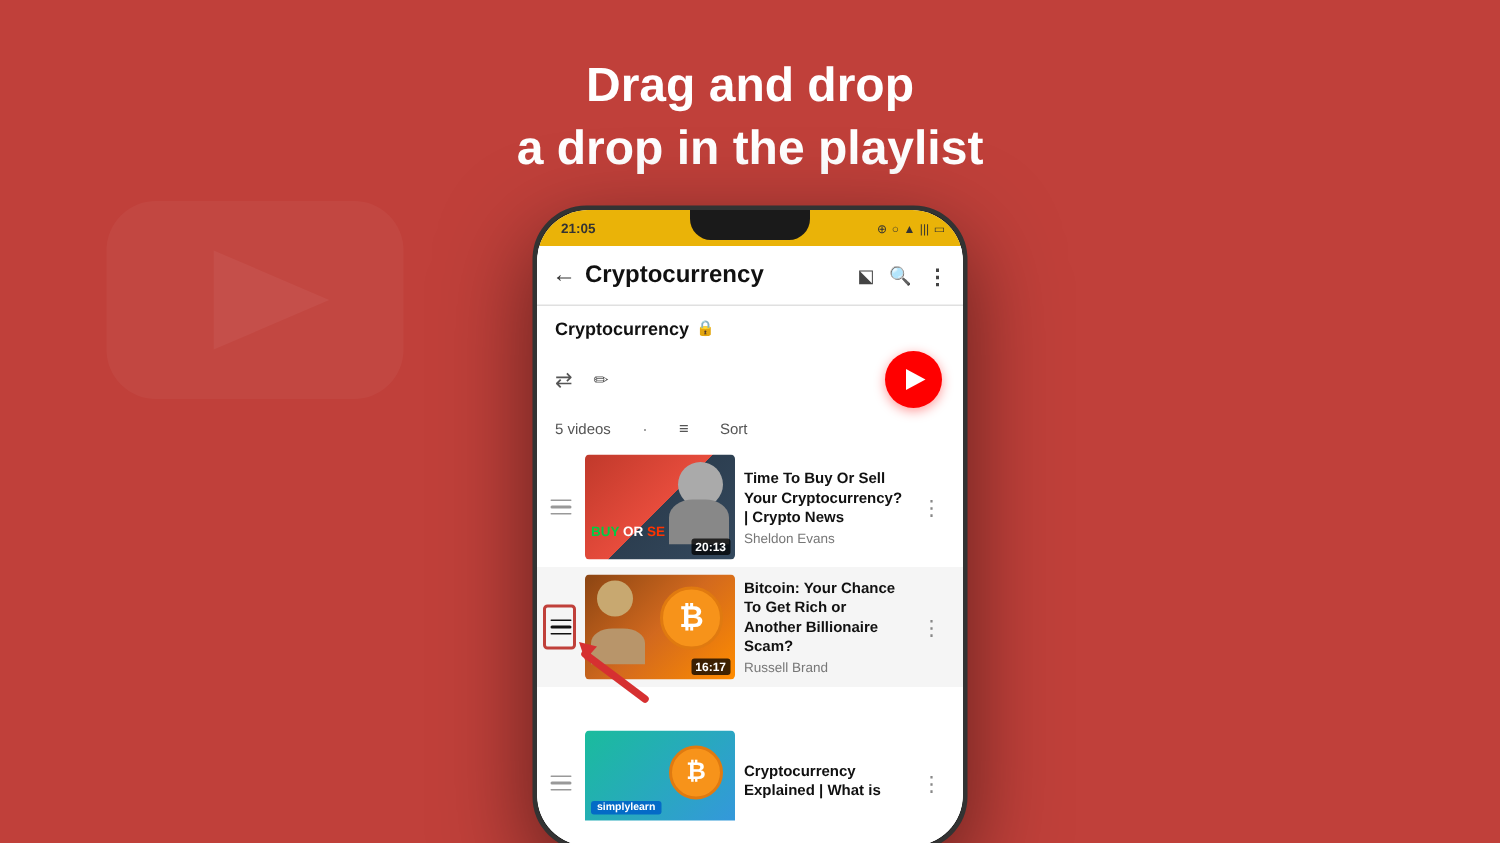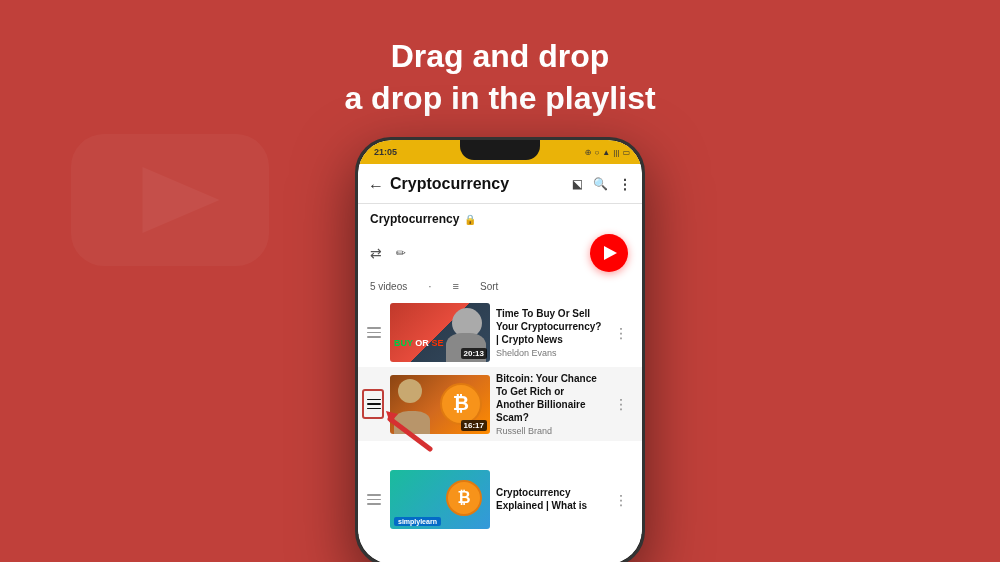--- a/index.html
+++ b/index.html
@@ -234,21 +234,21 @@
       border-radius: 1px;
     }
 
     .drag-handle.highlighted span {
       background: #111;
     }
 
     .thumb-container {
       position: relative;
       width: 100px;
-      height: 59px;
+      height: 70px;
       border-radius: 3px;
       overflow: hidden;
       flex-shrink: 0;
     }
 
     .thumb-bg {
       width: 100%;
       height: 100%;
       display: flex;
       align-items: center;

